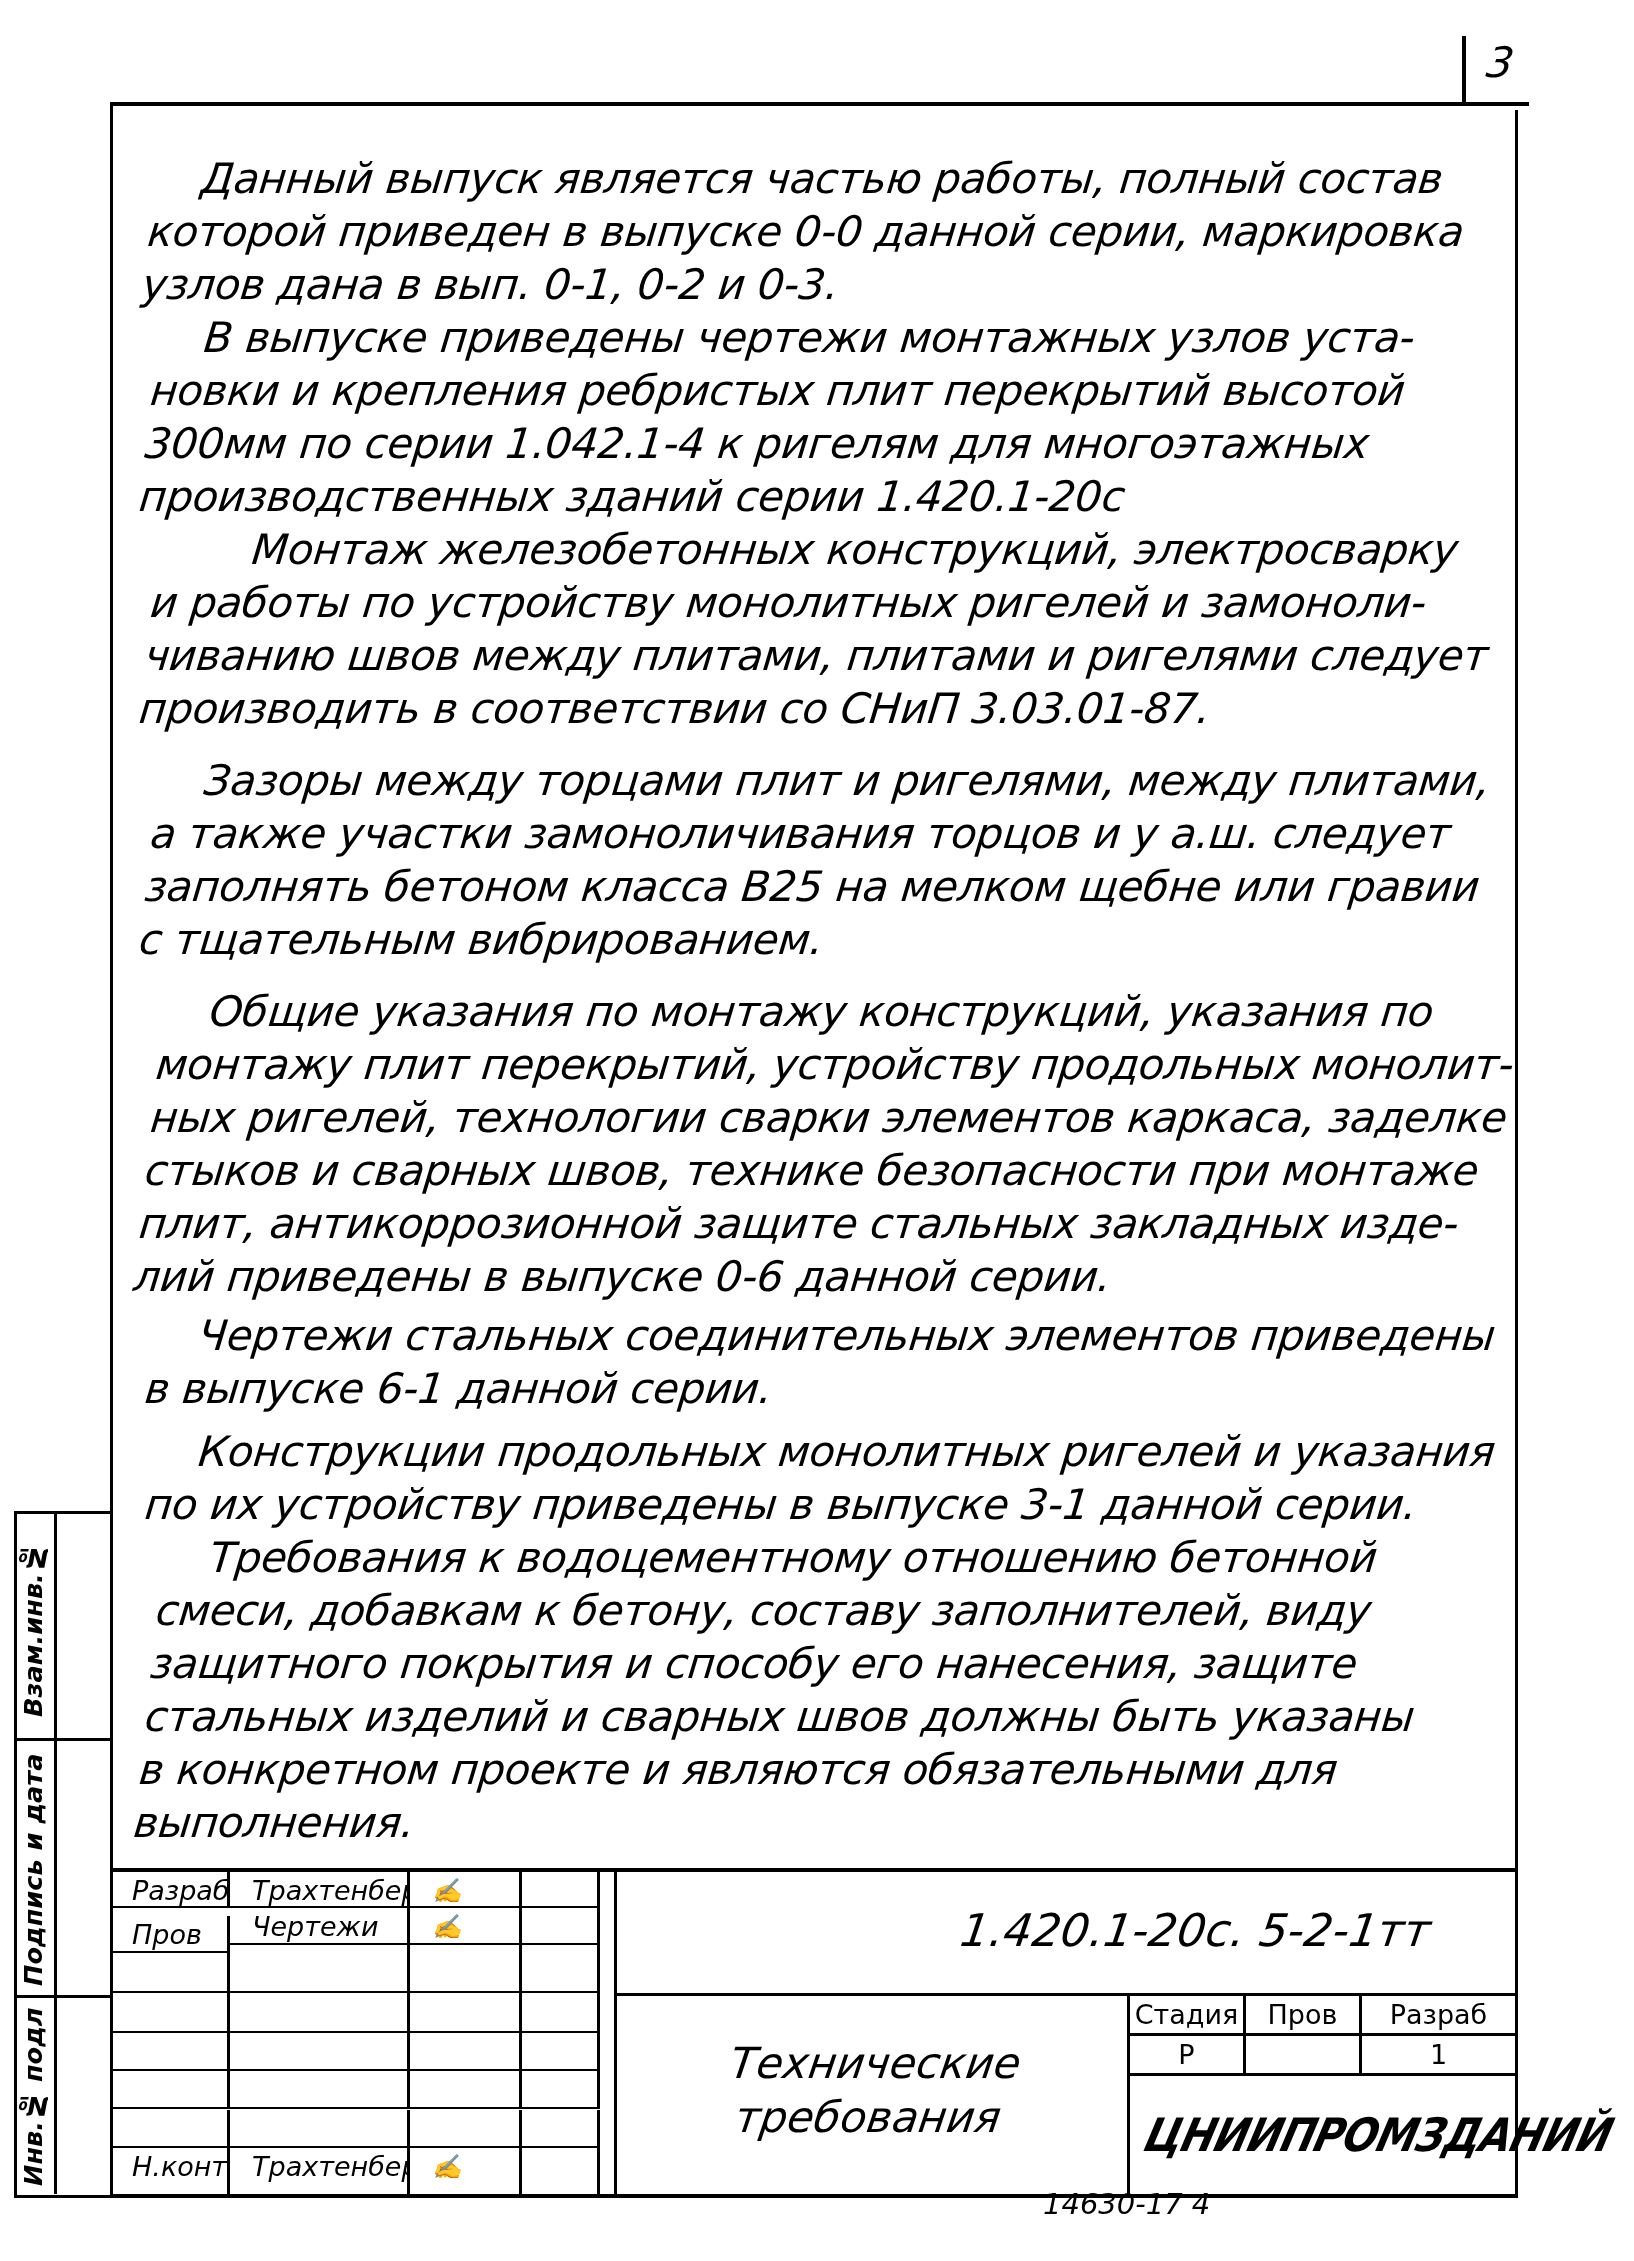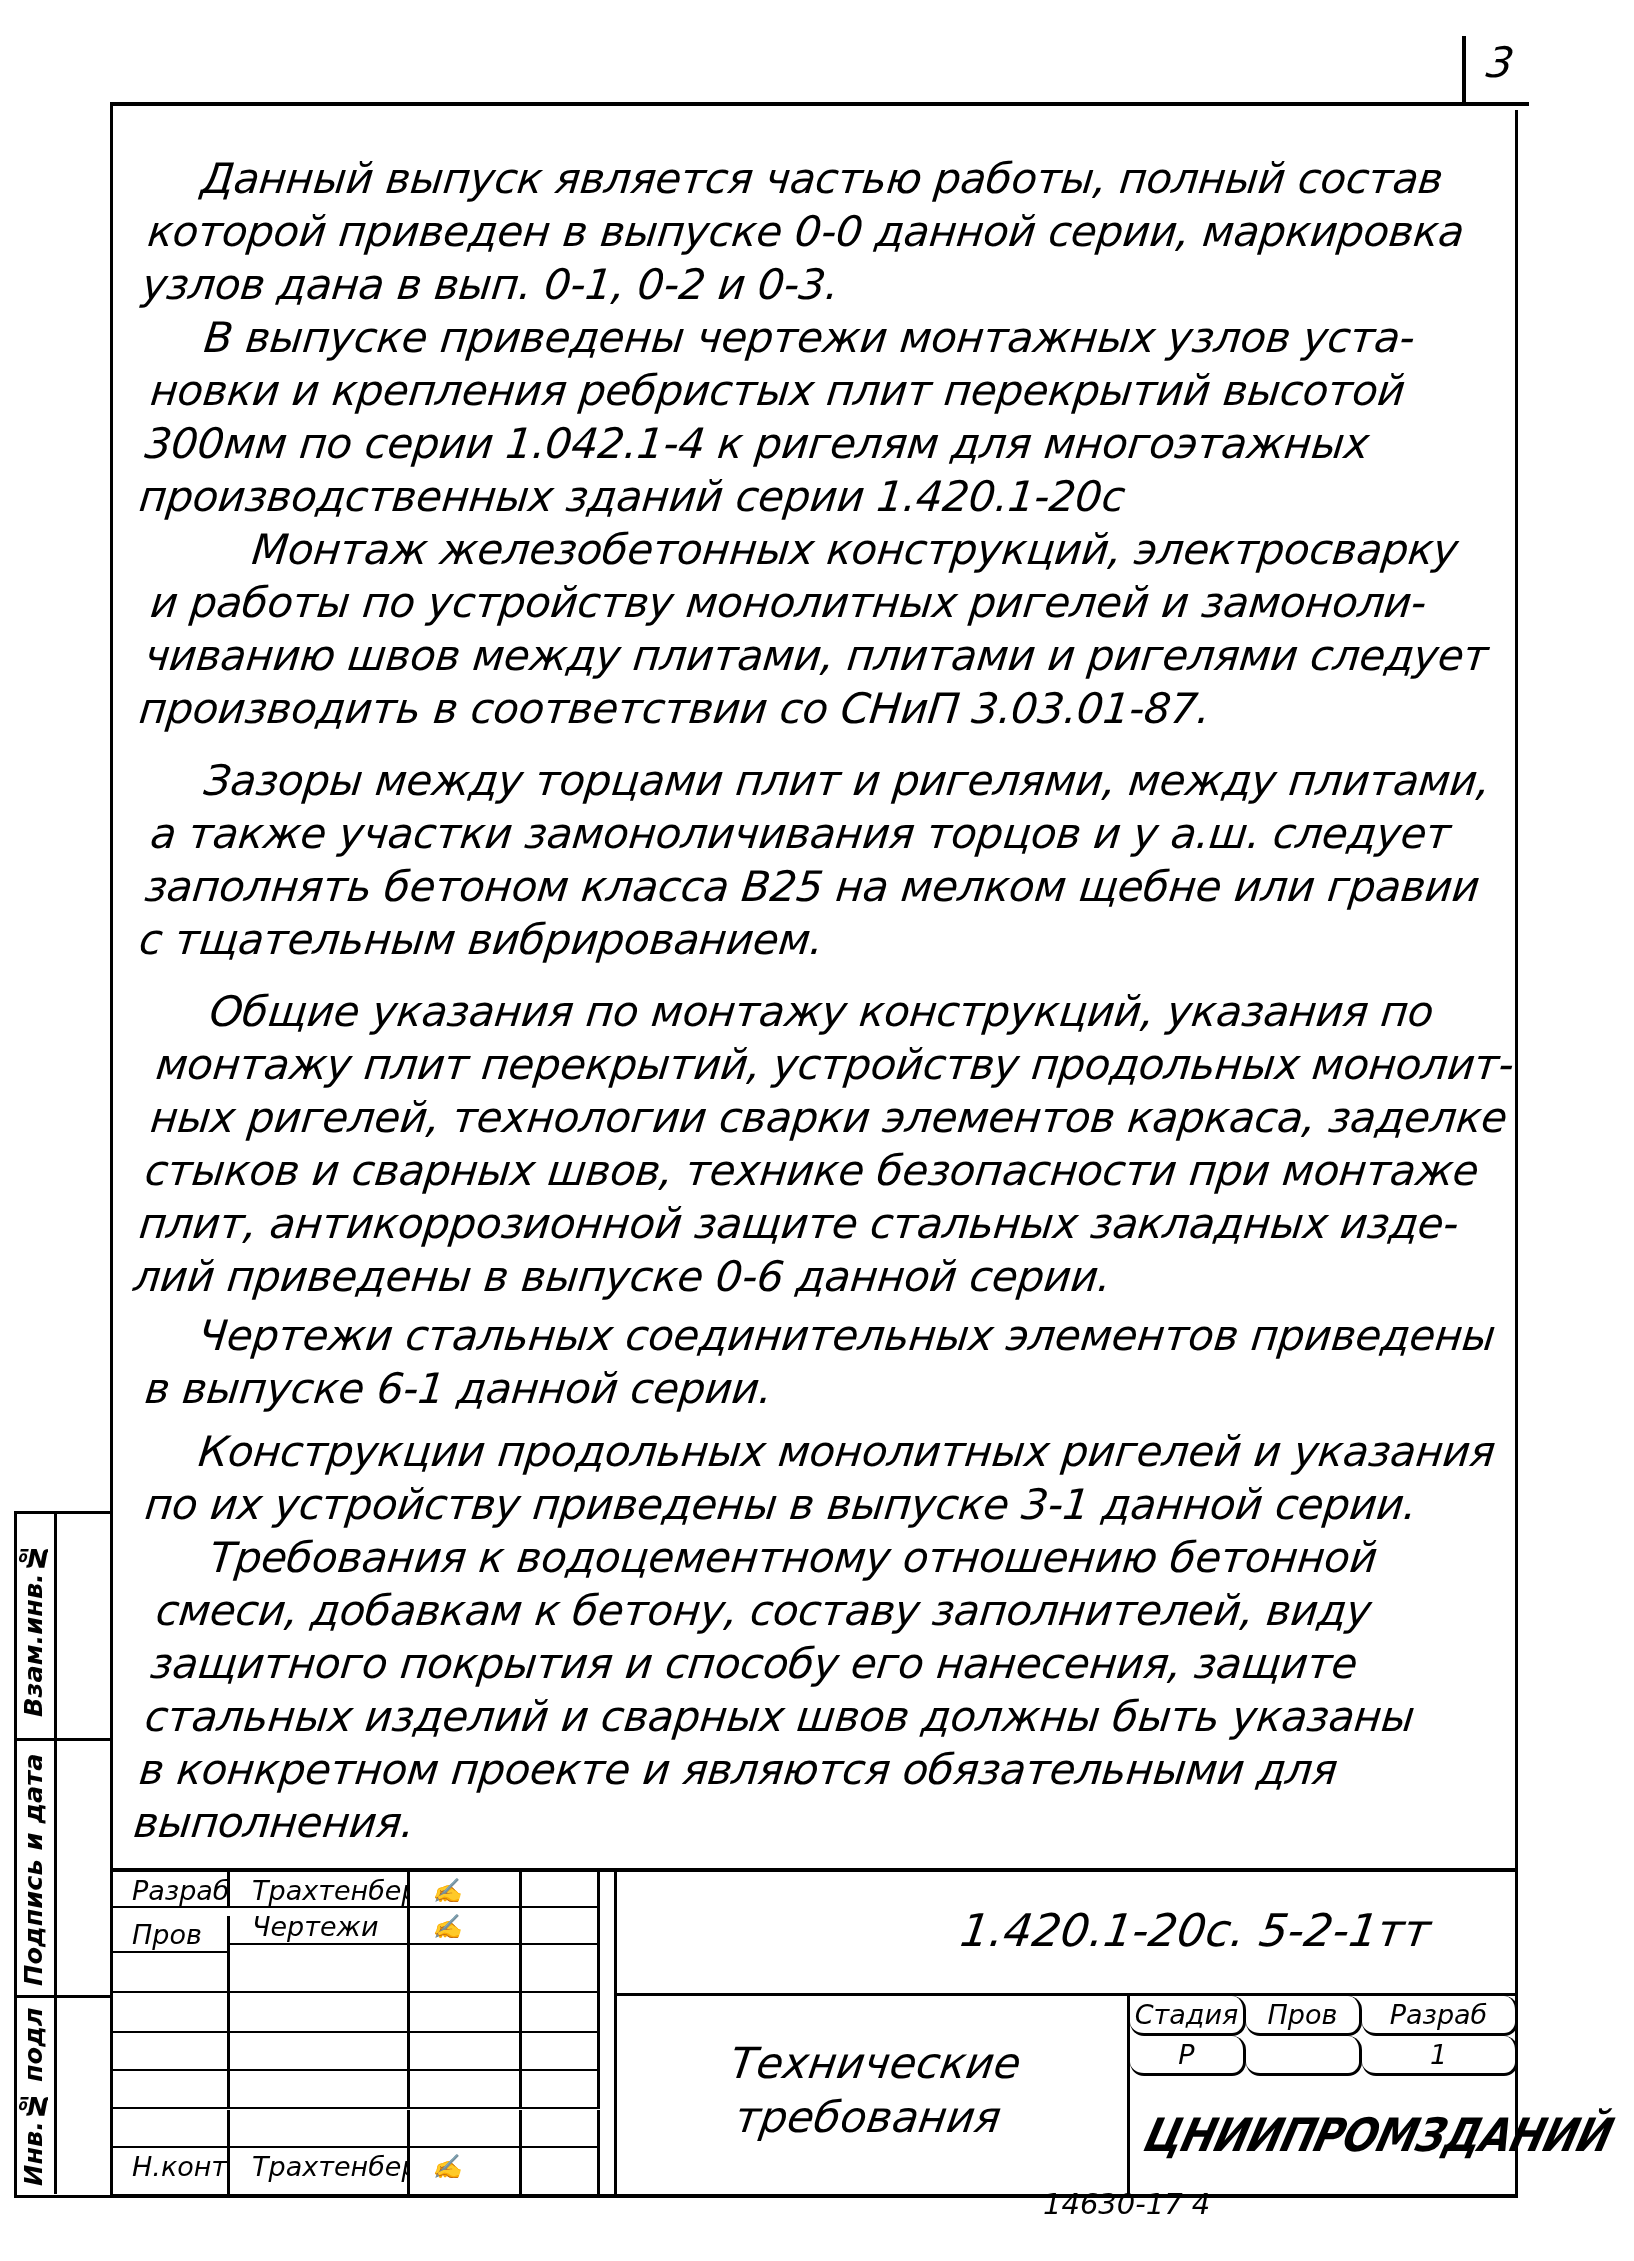--- a/index.html
+++ b/index.html
@@ -23,21 +23,21 @@
     
     .tb { position: absolute; left: 110px; top: 1868px; width: 1408px; height: 330px; border-top: 4px solid #000; border-bottom: 4px solid #000; box-sizing: border-box; }
     .grid-left { position: absolute; left: 0; top: 0; width: 504px; height: 322px; }
     .cell { position: absolute; box-sizing: border-box; border-right: 3.2px solid #000; border-bottom: 2.4px solid #000; font-style: italic; font-size: 27px; padding-left: 22px; line-height: 38px; white-space: nowrap; overflow: hidden; }
     .sig { font-family: "DejaVu Serif", serif; font-size: 24px; font-weight: bold; }
     .code-cell { position: absolute; left: 504px; top: 0; width: 904px; height: 124px; border-left: 3.2px solid #000; border-bottom: 3.2px solid #000; box-sizing: border-box; }
     .code-text { position: absolute; left: 344px; top: 32px; font-size: 45px; font-style: italic; transform: skewX(-8deg); }
     .name-cell { position: absolute; left: 504px; top: 124px; width: 516px; height: 198px; border-left: 3.2px solid #000; border-right: 3.2px solid #000; box-sizing: border-box; text-align: center; }
     .name-text { position: absolute; left: 0; right: 0; top: 40px; font-size: 43px; font-style: italic; line-height: 54px; transform: skewX(-8deg); }
     .stage-grid { position: absolute; left: 1020px; top: 124px; width: 388px; height: 80px; }
-    .sg { position: absolute; box-sizing: border-box; border-right: 3.2px solid #000; border-bottom: 3.2px solid #000; font-style: italic; font-size: 27px; text-align: center; line-height: 37px; border-radius: 14px; }
+    .sg { position: absolute; box-sizing: border-box; border-right: 3.2px solid #000; border-bottom: 3.2px solid #000; font-size: 27px; text-align: center; line-height: 37px; }
     .org-cell { position: absolute; left: 1020px; top: 204px; width: 388px; height: 118px; }
     .org-text { position: absolute; left: 16px; top: 32px; font-size: 46px; font-style: italic; font-weight: bold; transform: skewX(-14deg) scaleX(0.88); transform-origin: left; letter-spacing: -0.8px; }
 
     
     .side { position: absolute; left: 13.6px; top: 1511px; width: 96px; height: 687px; border: 3.2px solid #000; border-right: none; box-sizing: border-box; }
     .side-col-label { position: absolute; left: 0; width: 40px; border-right: 3.2px solid #000; box-sizing: border-box; }
     .side-row { position: absolute; left: 0; width: 96px; border-bottom: 3.2px solid #000; box-sizing: border-box; }
     .vlabel { position: absolute; left: 1.6px; width: 37px; writing-mode: vertical-rl; transform: rotate(180deg); font-style: italic; font-weight: bold; font-size: 25.6px; text-align: center; white-space: nowrap; }
     .footer-num { position: absolute; left: 1043px; top: 2187px; font-size: 29px; font-style: italic; }
   </style>

